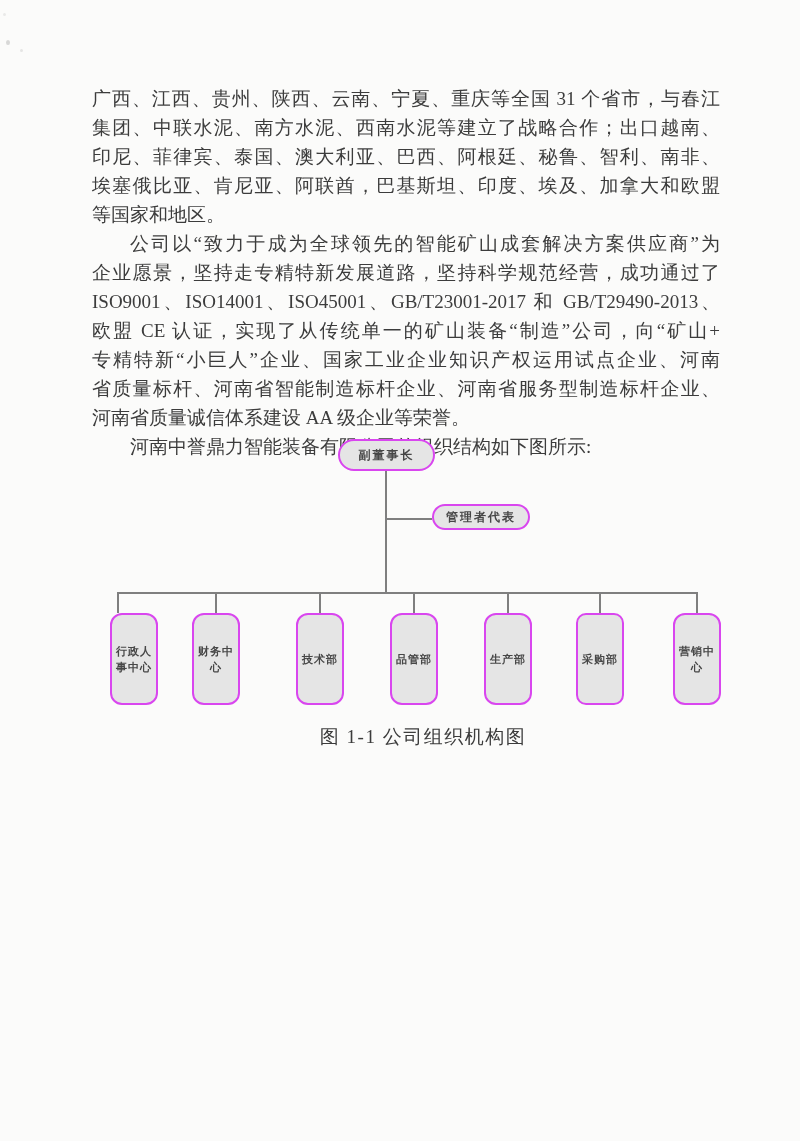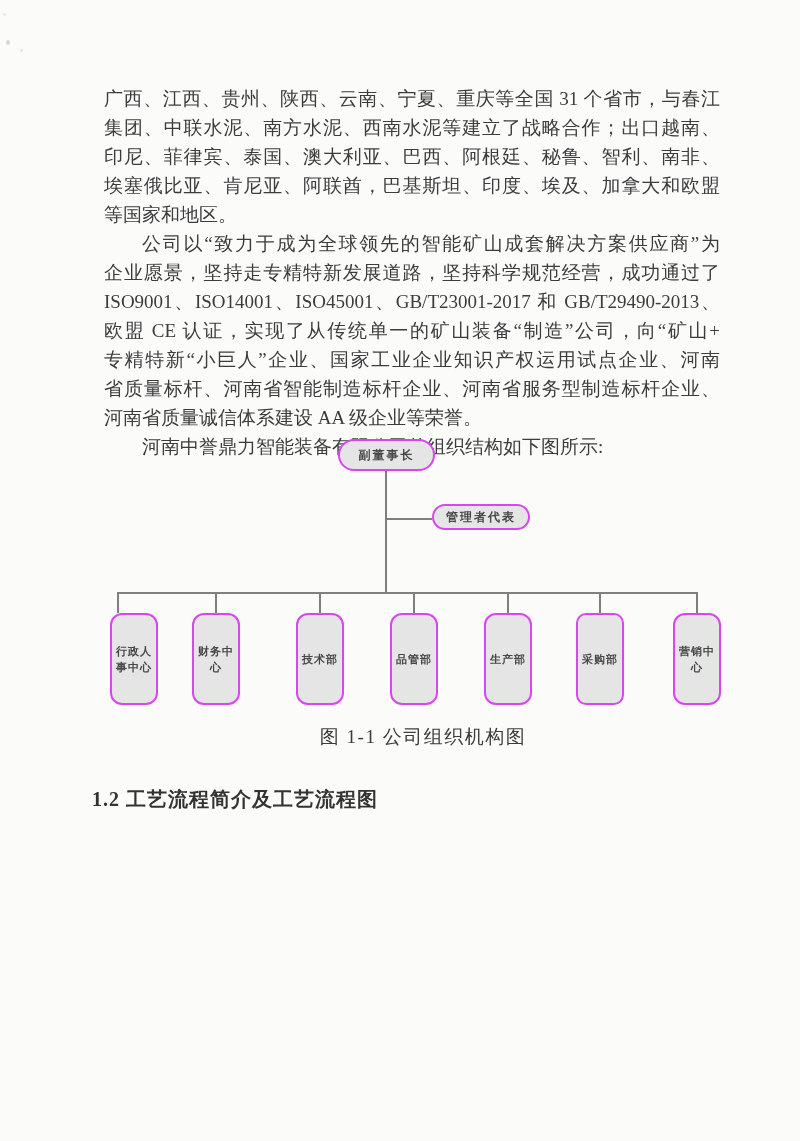--- a/index.html
+++ b/index.html
@@ -17,21 +17,21 @@
   .speck.s2 { left:20px; top:49px; width:3px; height:3px; opacity:.6; }
   .speck.s3 { left:3px;  top:13px; width:3px; height:3px; opacity:.5; }
 
   
   .body-text {
     position:absolute; left:92px; top:84px; width:628px;
     font-size:19px; line-height:29px;
   }
   .line {
     height:29px; white-space:nowrap; overflow:visible;
-    text-align:justify; text-align-last:left;margin-left:12px;
+    text-align:justify; text-align-last:left;
   }
   .line.fill { text-align-last:justify; }
   .line.indent { text-indent:2em; }
 
   
   .chart { position:absolute; left:0; top:439px; width:800px; height:266px; }
   .node {
     position:absolute; border:2px solid #d946ef; background:#e5e5e5;
     display:flex; align-items:center; justify-content:center;
     font-family:"Liberation Sans","DejaVu Sans",sans-serif;
@@ -113,15 +113,14 @@
         <div class="node dept" style="left: 484px;">生产部</div>
         <div class="cline drop" style="left: 599px;"></div>
         <div class="node dept" style="left: 576px; border-radius: 10px;">采购部</div>
         <div class="cline drop" style="left: 696px;"></div>
         <div class="node dept" style="left: 673px;">营销中
 心</div>
       </div>
   </div>
 
   <div class="caption">图 1-1 公司组织机构图</div>
-  <div class="heading">1.2 工艺流程简介及工艺流程图</div>
 
 </div>
 
 </body></html>

